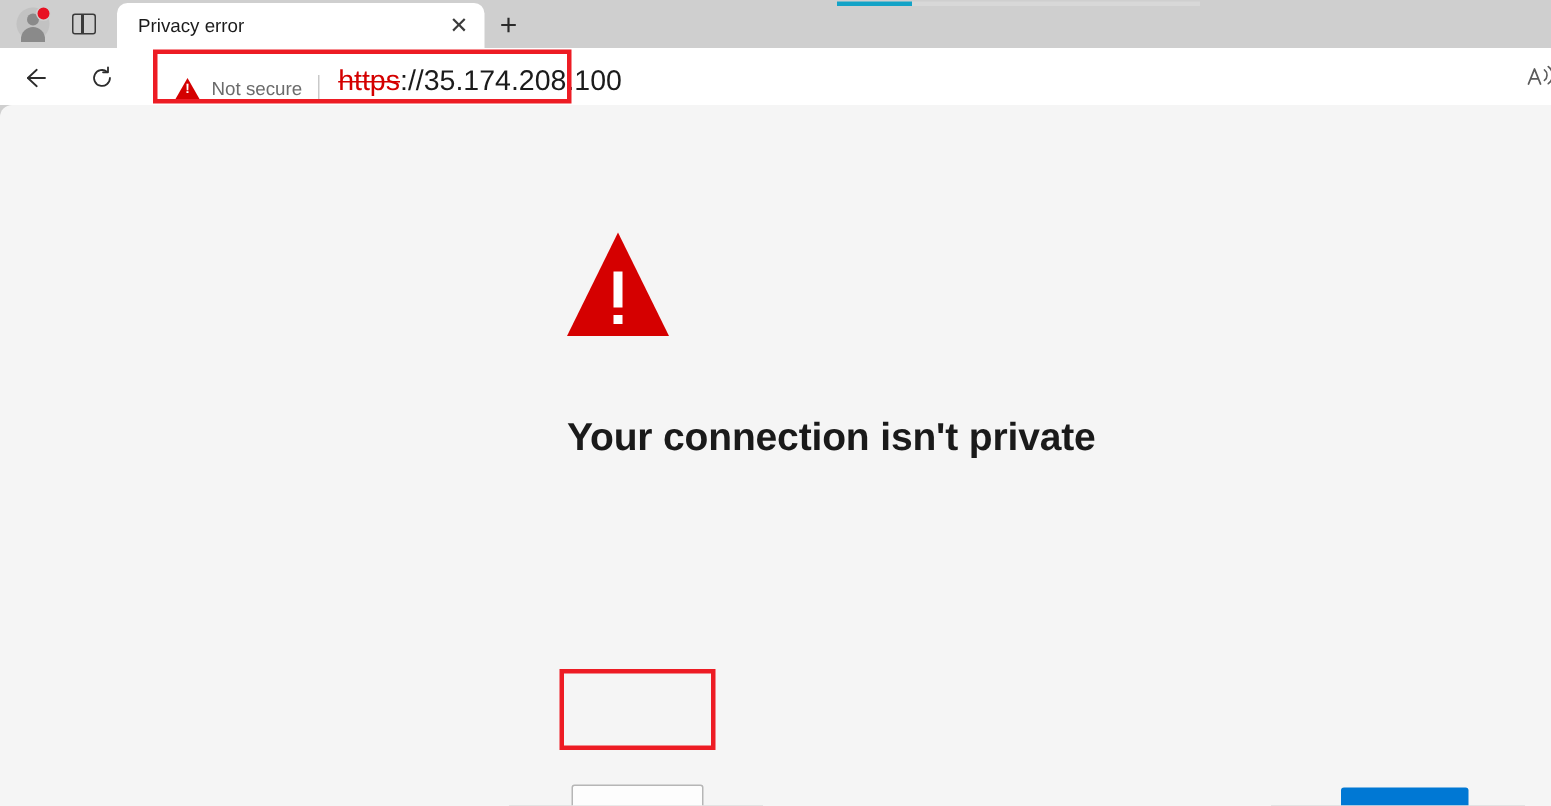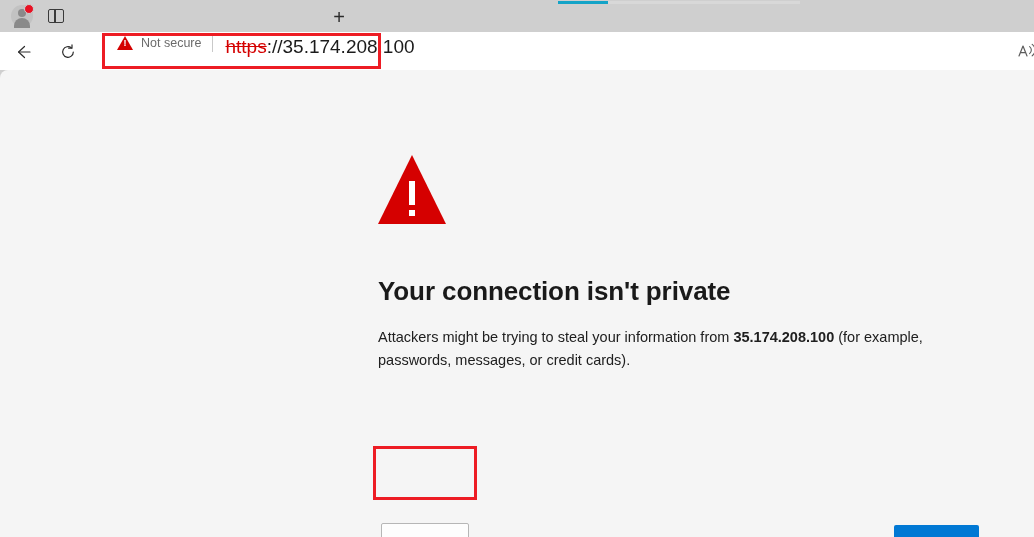--- a/index.html
+++ b/index.html
@@ -175,21 +175,21 @@
 
   .omnibox {
     position: absolute;
     left: 105px;
     top: 4px;
     width: 900px;
     height: 30px;
     background: #ffffff;
     border-radius: 15px;
     display: flex;
-    align-items: flex-start;
+    align-items: flex-end;
   }
 
   .warn-badge {
     display: flex;
     align-items: center;
     margin-left: 12px;
   }
   .tri-small {
     width: 0; height: 0;
     border-left: 8px solid transparent;
@@ -379,20 +379,24 @@
         <div class="avatar-head"></div>
         <div class="avatar-body"></div>
         <div class="avatar-dot"></div>
       </div>
     </div>
 
     <div class="titlebar-btn split-btn">
       <div class="split-icon"></div>
     </div>
 
+    <div class="tab">
+      <span class="tab-title">Privacy error</span>
+      <span class="tab-close">✕</span>
+    </div>
 
     <div class="newtab-btn">+</div>
   </div>
 
   <div class="addressbar">
 
     <div class="nav-btn back-btn">
       <svg width="18" height="18" viewBox="0 0 18 18">
         <path d="M9.5 3.5 L3.6 9 L9.5 14.5" fill="none" stroke="#2c2c2c" stroke-width="1.2" stroke-linecap="round" stroke-linejoin="round"></path>
         <line x1="3.6" y1="9" x2="15" y2="9" stroke="#2c2c2c" stroke-width="1.2" stroke-linecap="round"></line>
@@ -429,21 +433,20 @@
 
     <div class="interstitial">
 
       <div class="big-triangle">
         <div class="bang-bar"></div>
         <div class="bang-dot"></div>
       </div>
 
       <div class="headline">Your connection isn't private</div>
 
-      <div class="body-text"><span>Attackers might be trying to steal your information from </span><b>35.174.208.100</b><span> (for example, passwords, messages, or credit cards).</span></div>
 
     </div>
 
     <div class="advanced-btn">Advanced</div>
 
     <div class="goback-btn">Go back</div>
   </div>
 
   <div class="annot annot-omnibox"></div>
   <div class="annot annot-advanced"></div>

